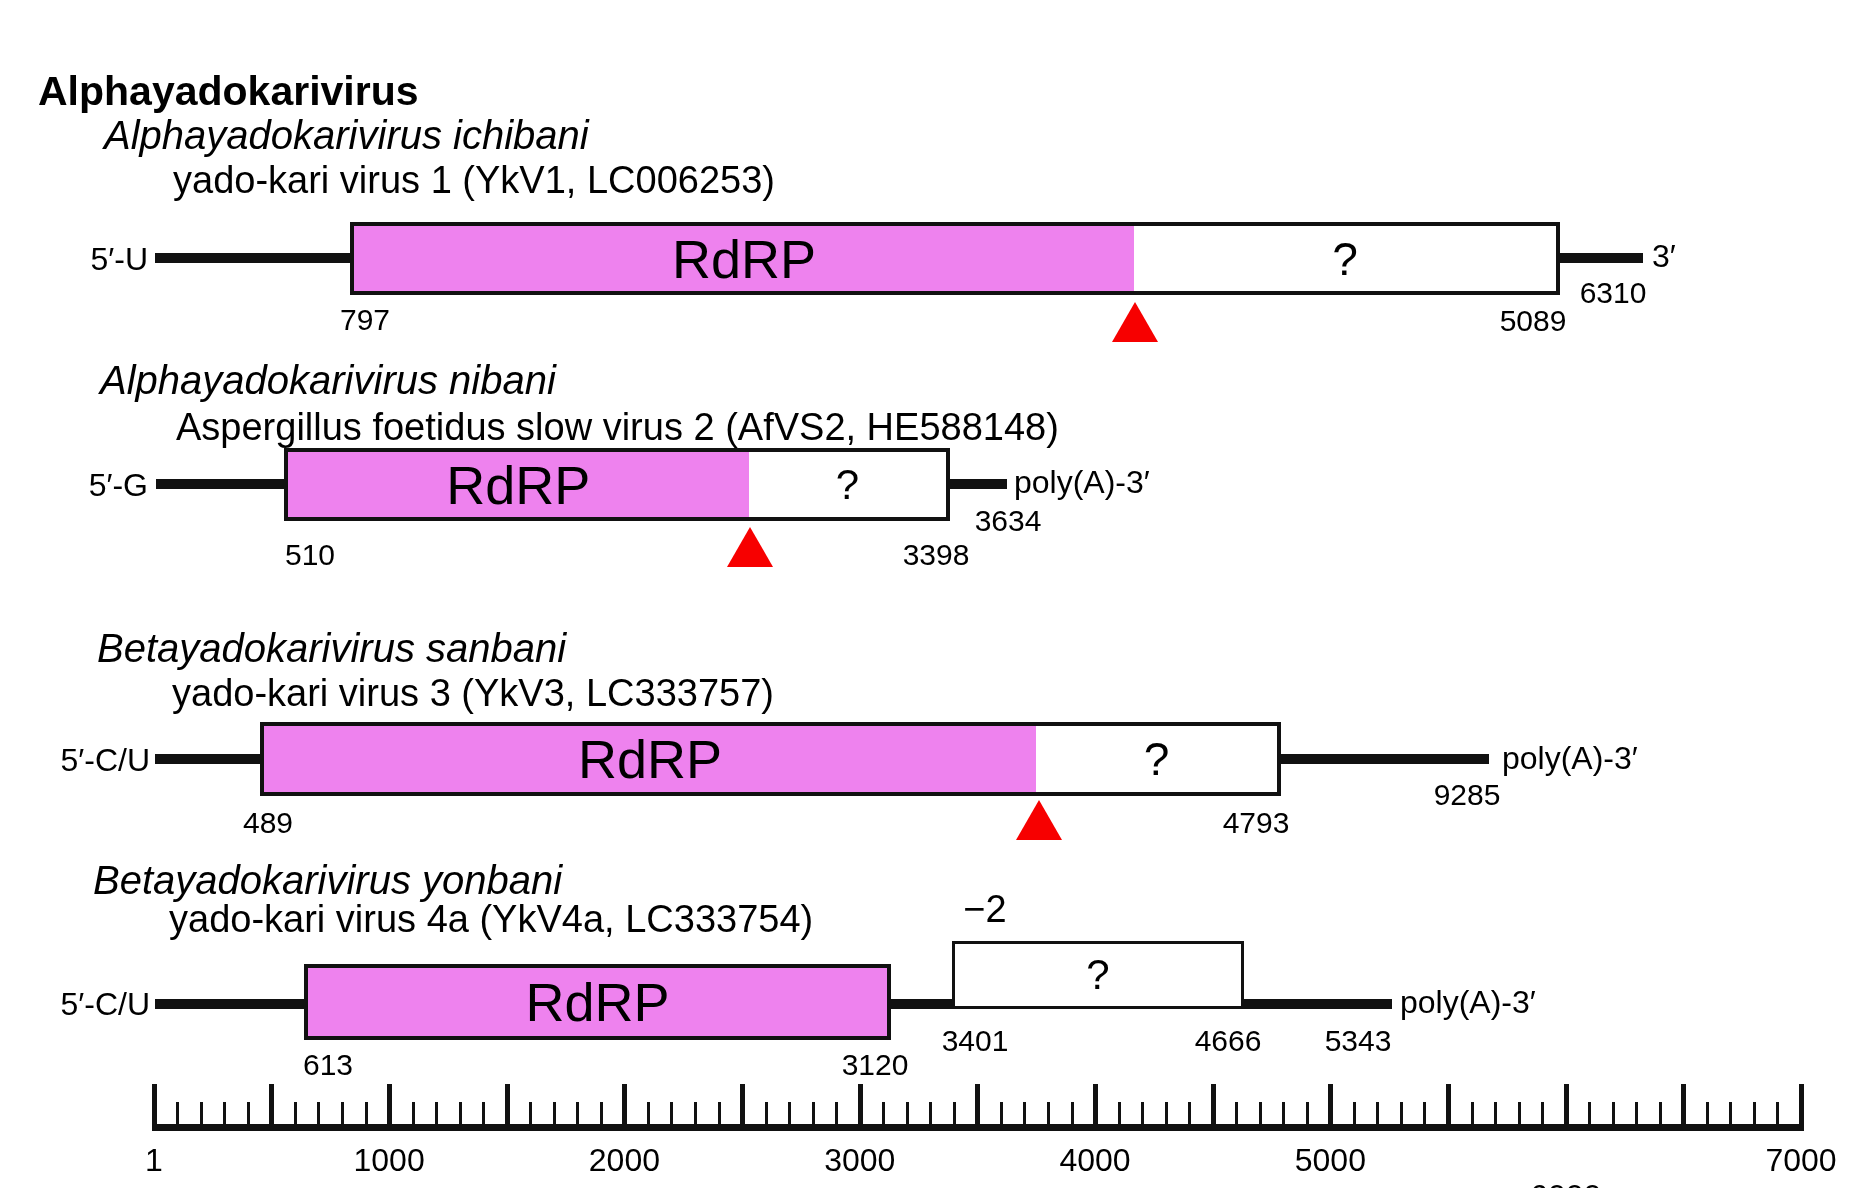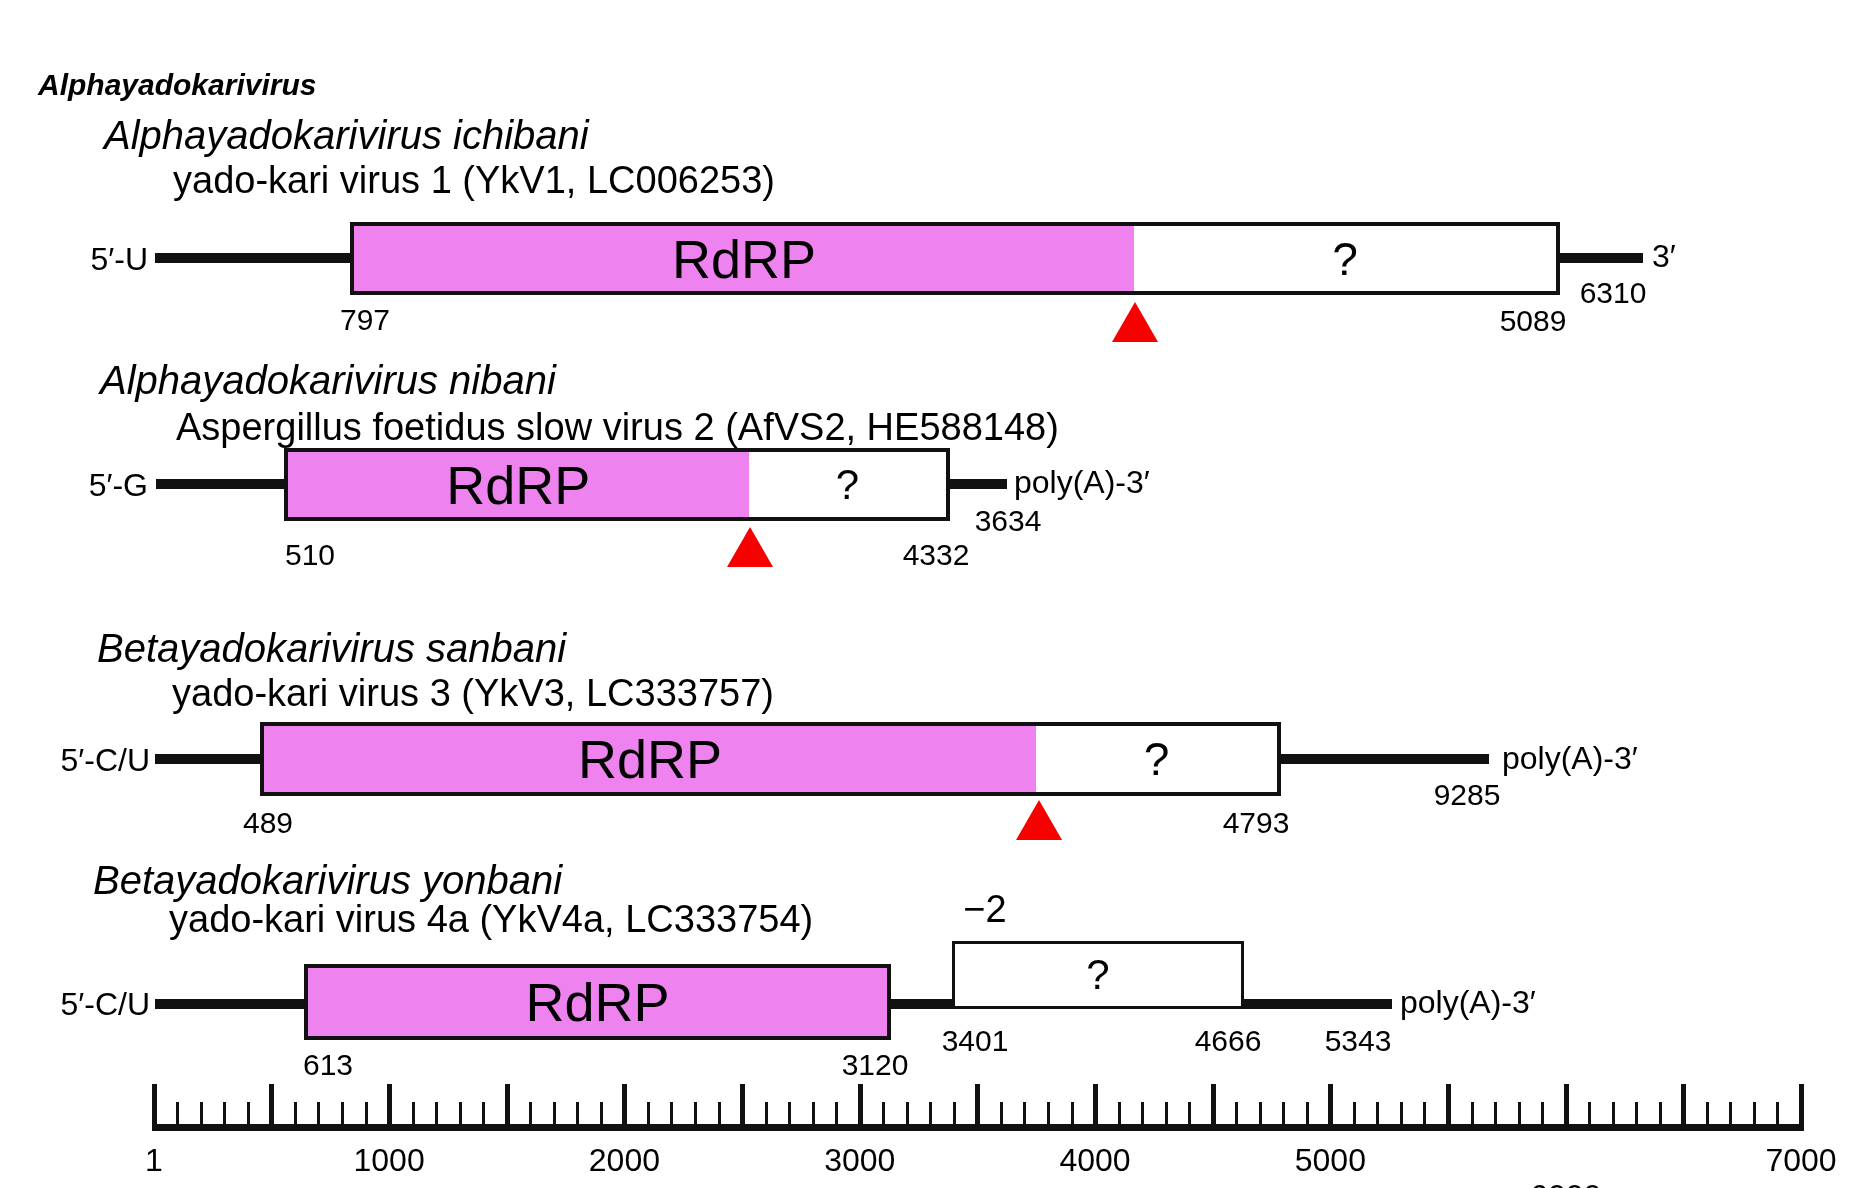--- a/index.html
+++ b/index.html
@@ -1,21 +1,21 @@
 <!DOCTYPE html>
 <html><head>
 <meta charset="utf-8">
 <style>
   html,body{margin:0;padding:0;background:#fff;}
   #fig{
     position:relative;width:1852px;height:1188px;background:#ffffff;
     font-family:"Liberation Sans", sans-serif;color:#000;overflow:hidden;
   }
   .abs{position:absolute;}
-  .genus{font-size:30px;font-weight:bold;font-style:italic;white-space:nowrap;text-align:right;}
+  .genus{font-size:41px;font-weight:bold;white-space:nowrap;text-align:right;}
   .species{font-size:40px;font-style:italic;white-space:nowrap;}
   .virus{font-size:38px;white-space:nowrap;}
   .utr-line{background:#111;height:10px;}
   .orf-box{border:4px solid #111;background:#fff;box-sizing:border-box;}
   .rdrp-region{position:absolute;left:0;top:0;height:100%;background:#EE82EE;
     display:flex;align-items:center;justify-content:center;}
   .unknown-region{position:absolute;top:0;right:0;height:100%;
     display:flex;align-items:center;justify-content:center;}
   .rdrp-label{font-size:54px;}
   .q-label{font-size:46px;}
@@ -79,21 +79,21 @@
       </div>
       <div class="unknown-region" style="width:30%;">
         <span class="q-label" style="font-size:42px;">?</span>
       </div>
     </div>
 
     <div class="abs utr-line" style="left:946px;top:479px;width:61px;"></div>
     <div class="abs prime" style="left:1014px;top:464px;">poly(A)-3′</div>
 
     <div class="abs num" style="left:265px;top:538px;">510</div>
-    <div class="abs num" style="left:891px;top:538px;">4332</div>
+    <div class="abs num" style="left:891px;top:538px;">3398</div>
     <div class="abs num" style="left:963px;top:504px;">3634</div>
     <div class="abs marker" style="left:727px;top:527px;"></div>
   </div>
 
 
   <div>
     <div class="abs species" style="left:97px;top:626px;">Betayadokarivirus sanbani</div>
     <div class="abs virus" style="left:172px;top:672px;">yado-kari virus 3 (YkV3, LC333757)</div>
 
     <div class="abs prime" style="left:40px;top:742px;width:110px;text-align:right;">5′-C/U</div>

